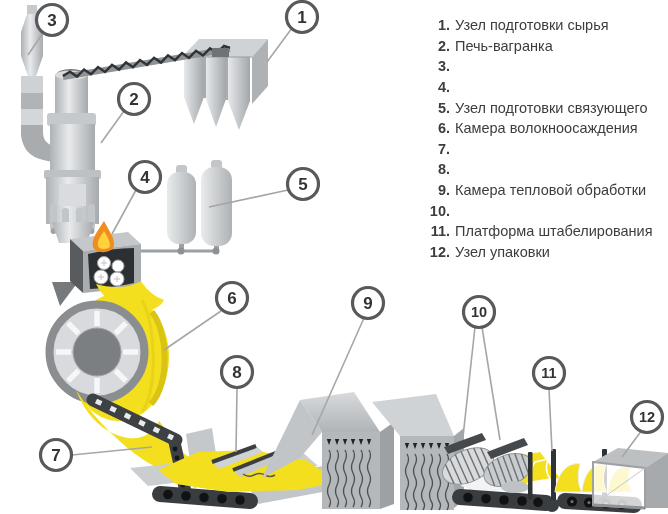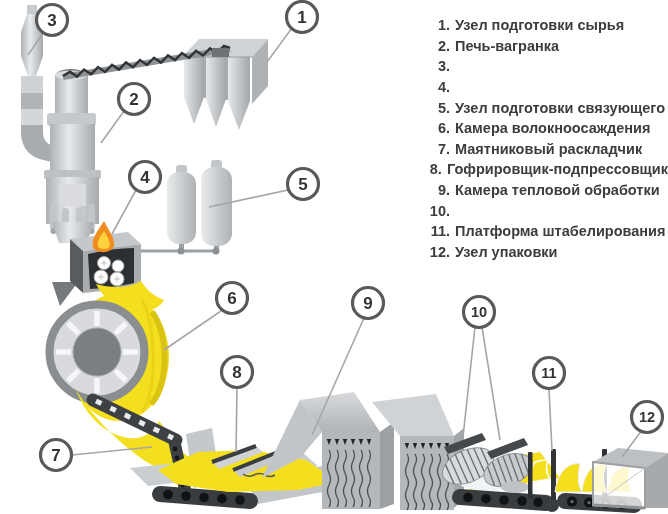--- a/index.html
+++ b/index.html
@@ -2,21 +2,21 @@
 <html><head>
 <meta charset="utf-8">
 <style>
   html,body{margin:0;padding:0;background:#fff;}
   .stage{position:relative;width:668px;height:514px;background:#fff;overflow:hidden;
          font-family:"Liberation Sans",sans-serif;}
   svg{position:absolute;left:0;top:0;}
   .legend{position:absolute;left:423px;top:15px;width:245px;}
   .lrow{display:flex;align-items:center;height:20.6px;}
   .lnum{width:27px;text-align:right;margin-right:5px;font-weight:bold;font-size:14.5px;color:#3d3d3d;}
-  .llab{font-weight:bold;font-size:14.5px;color:#3d3d3d;white-space:nowrap;}
+  .llab{font-weight:normal;font-size:14.5px;color:#3d3d3d;white-space:nowrap;}
   .co{fill:#ffffff;stroke:#58595b;stroke-width:3.2px;}
   .cot{font-family:"Liberation Sans",sans-serif;font-weight:bold;font-size:17px;fill:#323335;text-anchor:middle;}
   .cot2{font-size:14.5px;}
   .ld{stroke:#a6a6a6;stroke-width:1.6;fill:none;}
   .sq{stroke:#4b4e51;stroke-width:1.3;fill:none;}
   .hl{stroke:#6e7174;stroke-width:1.4;}
 </style>
 </head>
 <body>
 
@@ -363,25 +363,23 @@
   <div class="lrow">
     <span class="lnum">5.</span>
     <span class="llab">Узел подготовки связующего</span>
   </div>
   <div class="lrow">
     <span class="lnum">6.</span>
     <span class="llab">Камера волокноосаждения</span>
   </div>
   <div class="lrow">
     <span class="lnum">7.</span>
-    <span class="llab">Маятниковый раскладчик</span>
   </div>
   <div class="lrow">
     <span class="lnum">8.</span>
-    <span class="llab">Гофрировщик-подпрессовщик</span>
   </div>
   <div class="lrow">
     <span class="lnum">9.</span>
     <span class="llab">Камера тепловой обработки</span>
   </div>
   <div class="lrow">
     <span class="lnum">10.</span>
   </div>
   <div class="lrow">
     <span class="lnum">11.</span>

